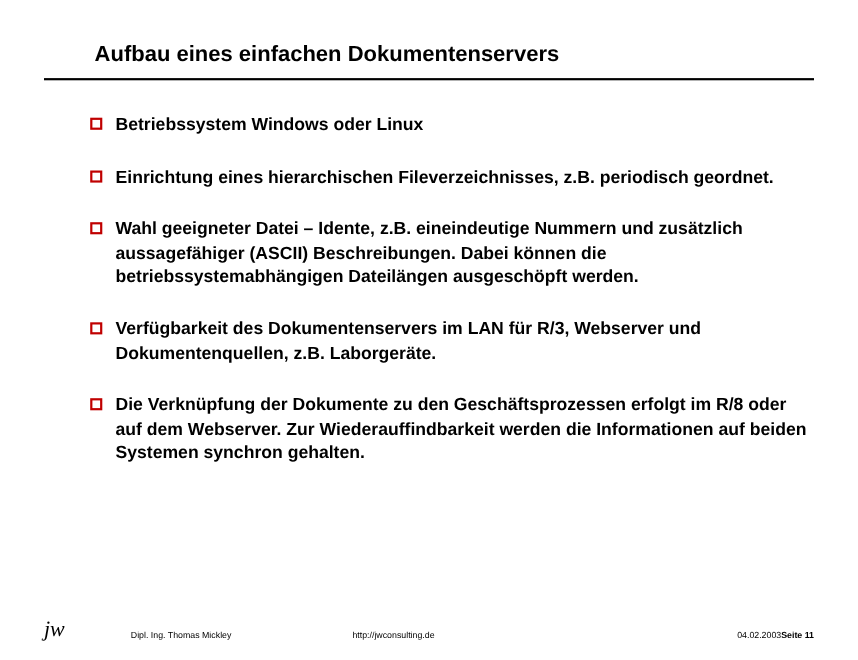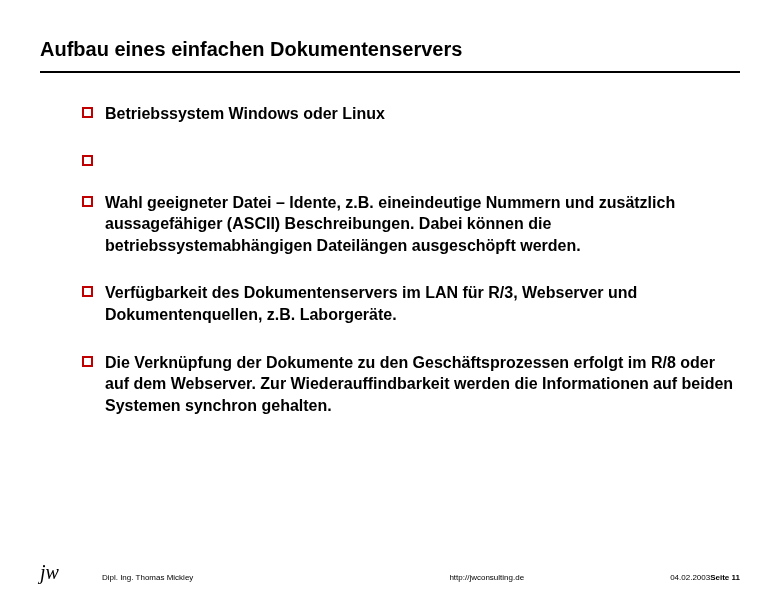--- a/index.html
+++ b/index.html
@@ -15,20 +15,21 @@
     padding: 38px 40px 20px 40px;
     height: 100%;
     display: flex;
     flex-direction: column;
   }
   .title {
     font-size: 20px;
     font-weight: bold;
     color: #000;
     margin-bottom: 10px;
+    margin-left: 46px;
   }
   .title-rule {
     border: none;
     border-top: 2px solid #000;
     margin-bottom: 30px;
   }
   .content {
     flex: 1;
     padding-left: 18px;
     padding-right: 4px;
@@ -63,44 +64,45 @@
     align-items: flex-end;
     font-size: 8px;
     color: #000;
   }
   .logo {
     font-family: "Times New Roman", serif;
     font-style: italic;
     font-size: 20px;
     color: #000;
     line-height: 1;
-    margin-right: 43px;
+    margin-right: 60px;
   }
   .footer-author { flex: 0 0 auto; }
-  .footer-url { flex: 1; text-align: center; padding-left: 110px; }
+  .footer-url { flex: 1; text-align: left; padding-left: 110px; }
   .footer-date { flex: 0 0 auto; }
   .footer-page { flex: 0 0 auto; font-weight: bold; }
 </style>
 </head>
 <body>
 
 <div class="slide">
 
   <div class="title">Aufbau eines einfachen Dokumentenservers</div>
   <hr class="title-rule">
 
   <div class="content">
 
     <div class="bullet-item">
       <span class="bullet-icon"></span>
       <span class="bullet-text">Betriebssystem Windows oder Linux</span>
     </div>
 
     <div class="bullet-item">
       <span class="bullet-icon"></span>
+      <span class="bullet-text">Einrichtung eines hierarchischen Fileverzeichnisses, z.B. periodisch geordnet.</span>
     </div>
 
     <div class="bullet-item">
       <span class="bullet-icon"></span>
       <span class="bullet-text">Wahl geeigneter Datei – Idente, z.B. eineindeutige Nummern und zusätzlich aussagefähiger (ASCII) Beschreibungen. Dabei können die betriebssystemabhängigen Dateilängen ausgeschöpft werden.</span>
     </div>
 
     <div class="bullet-item">
       <span class="bullet-icon"></span>
       <span class="bullet-text">Verfügbarkeit des Dokumentenservers im LAN für R/3, Webserver und Dokumentenquellen, z.B. Laborgeräte.</span>

